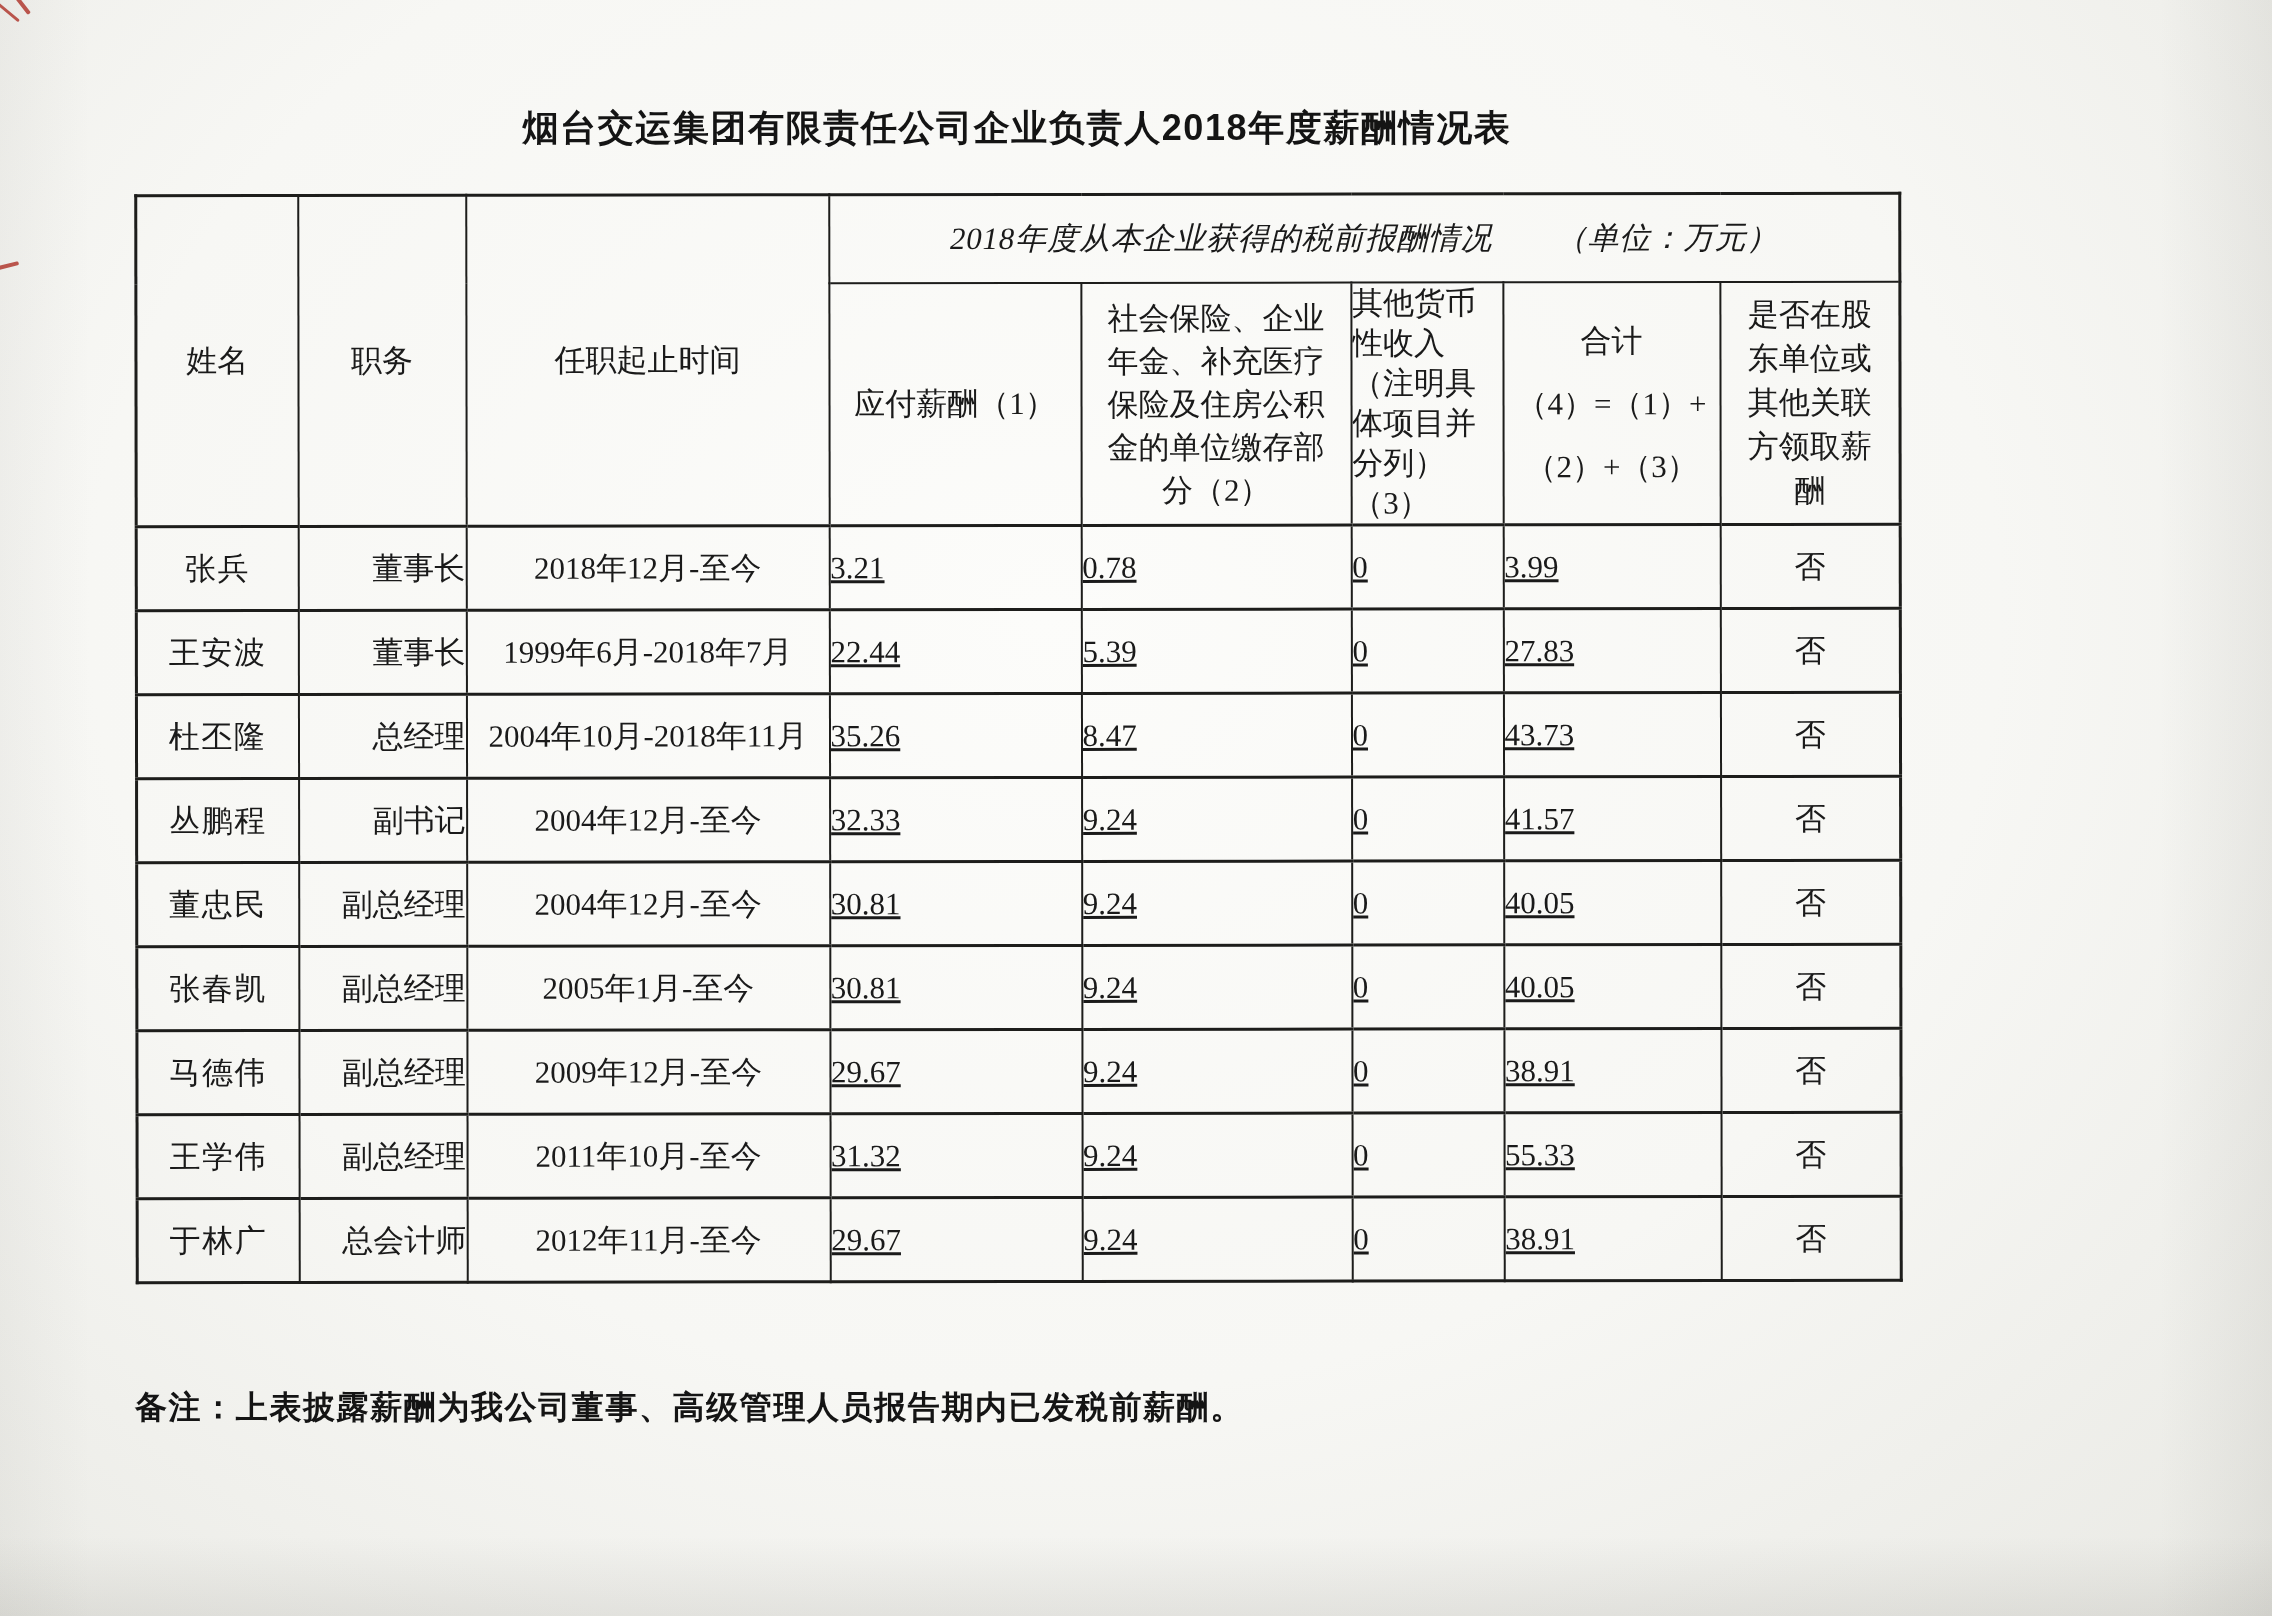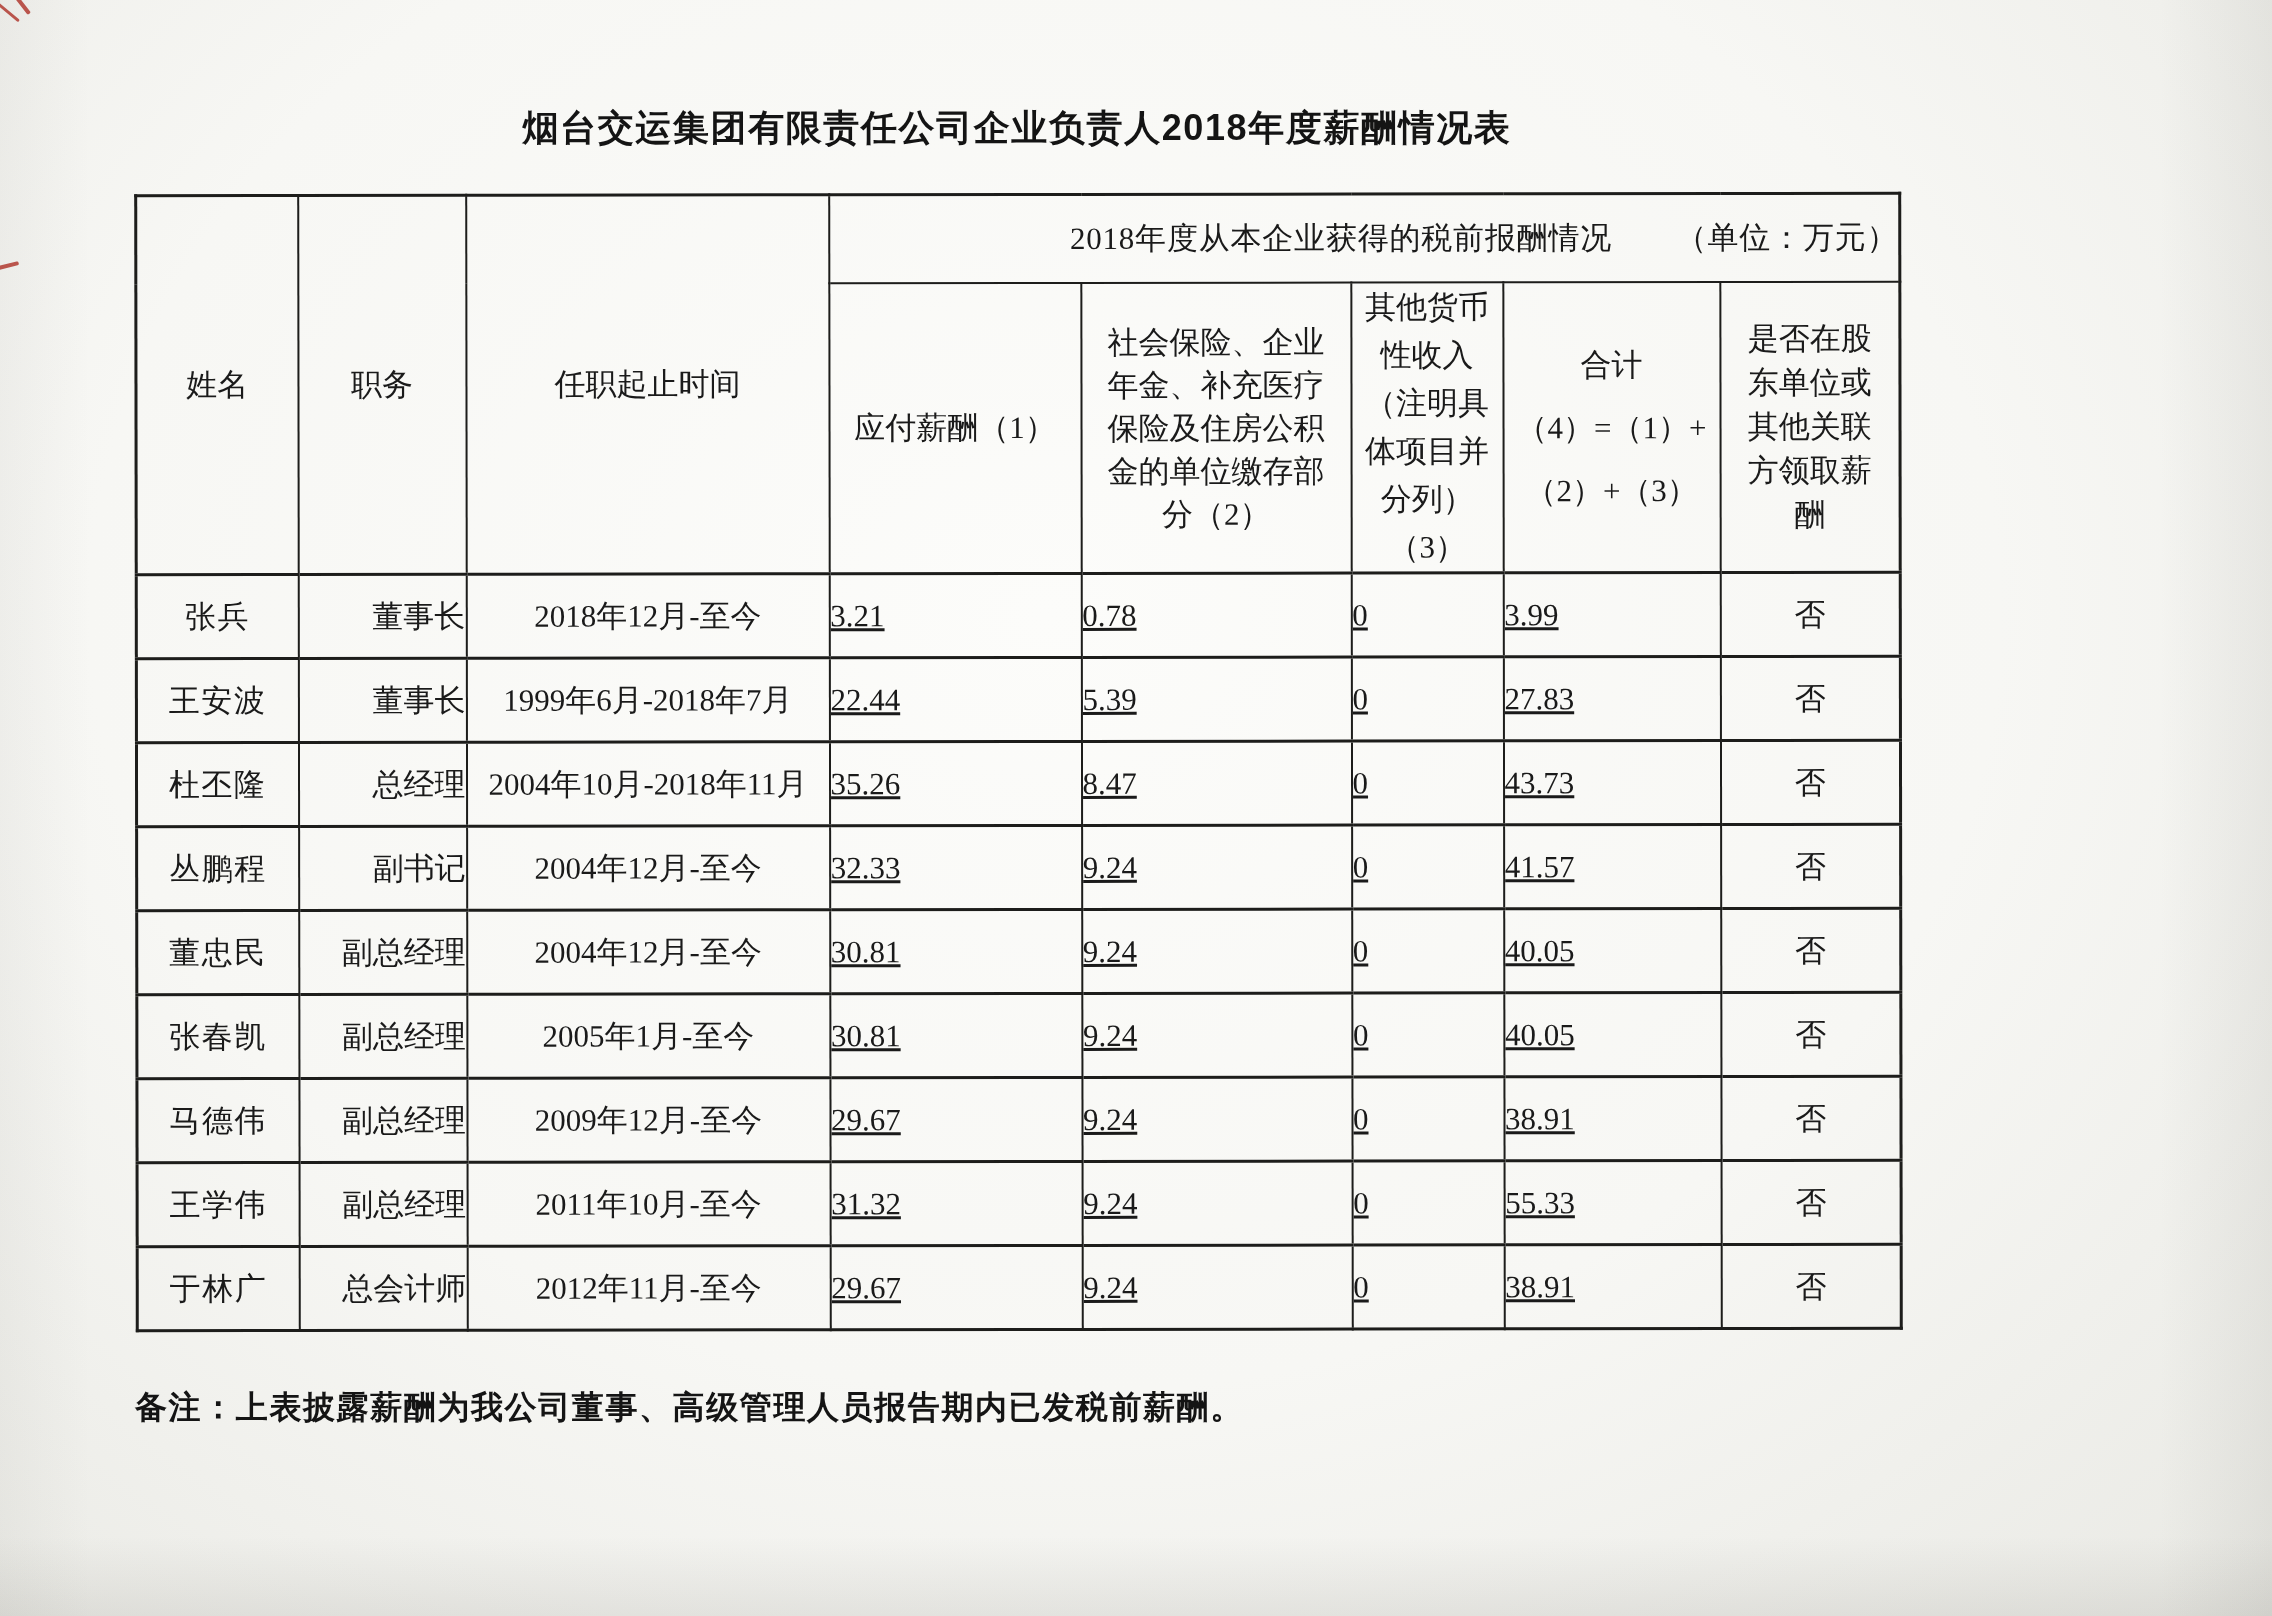--- a/index.html
+++ b/index.html
@@ -40,24 +40,24 @@
     color:#1a1a1a;
     padding:0;
     overflow:hidden;
   }
   table.salary{border:3.9px solid #1d1d1b;}
   tr.hdr1 td{height:86px;}
   tr.hdr2 td{height:229px;}
   tr.data td{height:81px;border-top-width:3.9px;}
 
   .h-center{text-align:center;}
-  .h-span{font-size:31px;text-align:right;letter-spacing:0.8px;}
+  .h-span{font-size:31px;text-align:center;letter-spacing:0.8px;font-style:italic;}
   .h-payable{font-size:31px;text-align:center;}
   .h-insurance{font-size:29px;line-height:43px;white-space:pre-line;text-align:center;margin-left:23px;}
-  .h-other{font-size:29px;line-height:48px;white-space:pre-line;text-align:center;}
+  .h-other{font-size:29px;line-height:40px;white-space:pre-line;text-align:left;}
   .h-total{font-size:31px;line-height:63px;white-space:pre-line;text-align:center;}
   .h-related{font-size:31px;line-height:44px;white-space:pre-line;text-align:center;}
 
   .c-name{text-align:center;font-size:31px;letter-spacing:1.6px;}
   .c-pos{text-align:right;padding-left:7.8px;font-size:31px;margin-top:47px;}
   .c-term{text-align:center;padding-left:6.3px;font-size:31px;}
   .c-num{text-align:left;font-size:31px;word-spacing:3.1px;text-decoration:underline;}
   .pr-payable{padding-right:39px;}
   .pr-insurance{padding-right:39px;}
   .pr-other{padding-right:20.4px;}

